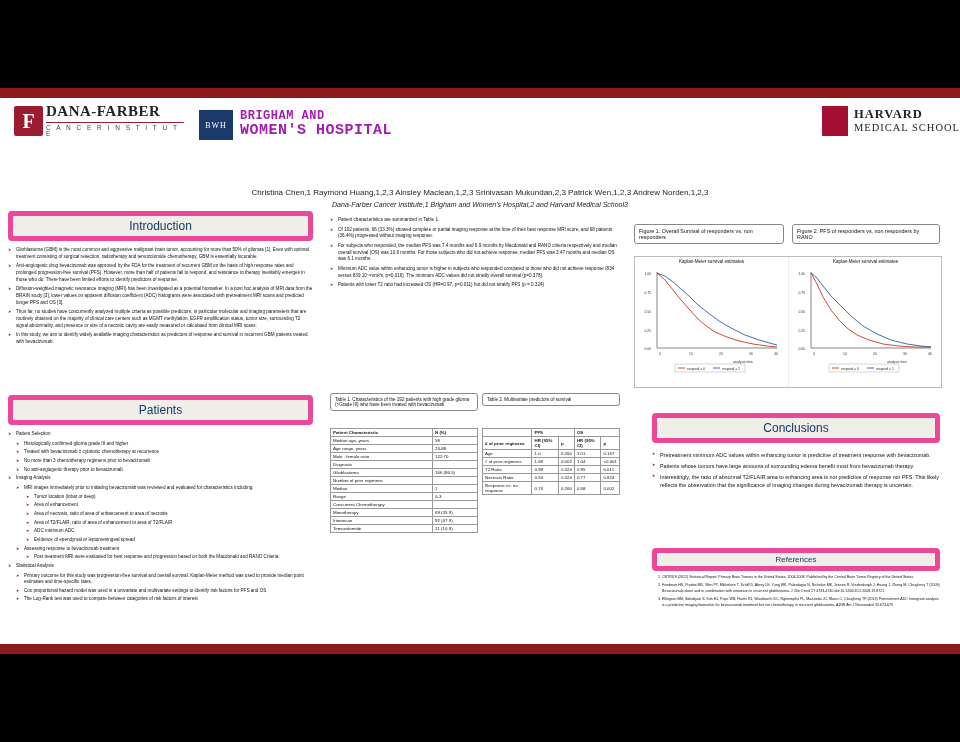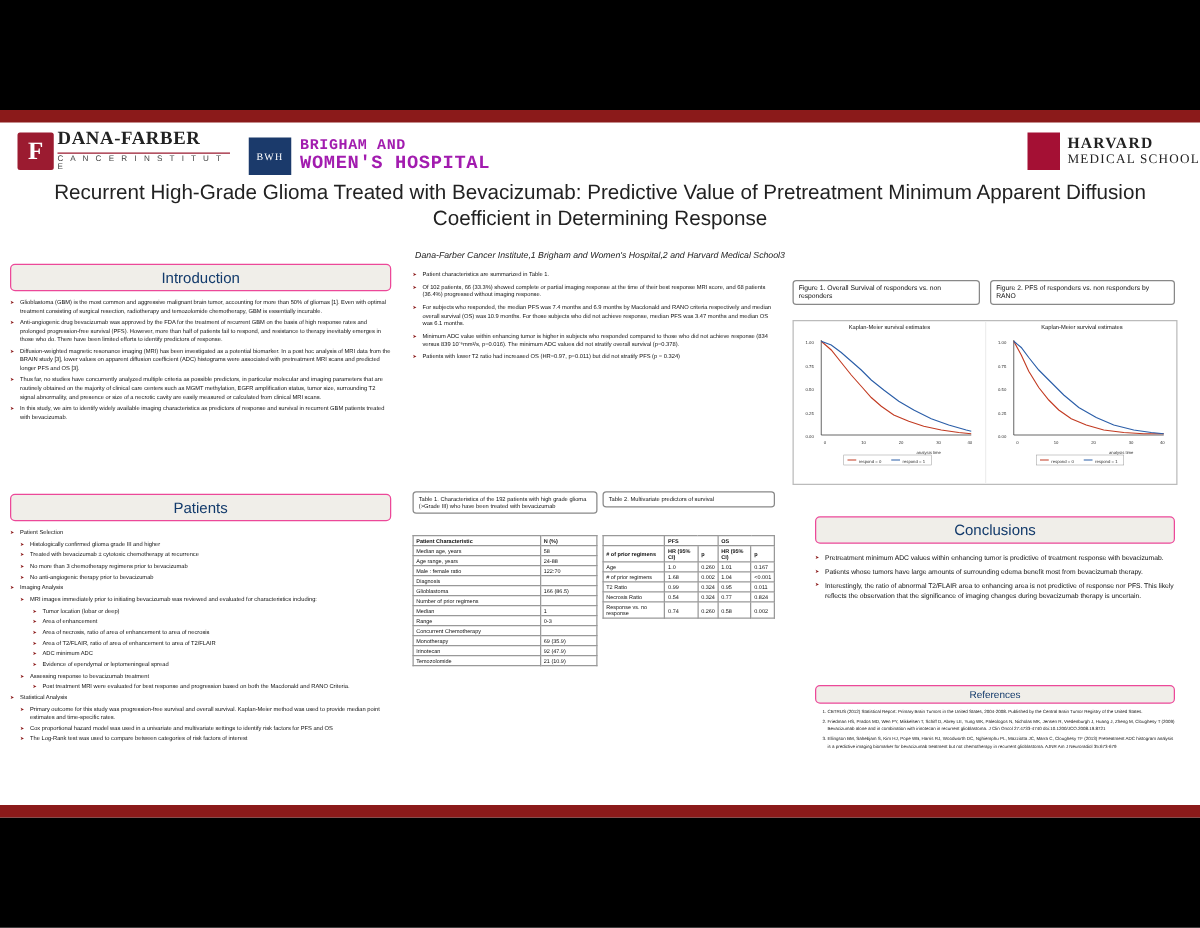--- a/index.html
+++ b/index.html
@@ -22,21 +22,21 @@
   .bwh .t2{font-size:15px;font-weight:bold;letter-spacing:.5px;}
   
   .hms{position:absolute;right:0;top:2px;height:38px;display:flex;align-items:center;}
   .hms .crest{width:26px;height:30px;background:#a41034;color:#fff;font-size:9px;display:flex;align-items:center;justify-content:center;font-family:"Liberation Serif",serif;}
   .hms .txt{margin-left:6px;font-family:"Liberation Serif",serif;color:#222;line-height:1.1;}
   .hms .t1{font-size:12.5px;font-weight:bold;letter-spacing:1px;}
   .hms .t2{font-size:10.5px;letter-spacing:1px;text-align:center;}
   .title{position:absolute;left:20px;top:56px;width:920px;text-align:center;font-size:16.5px;color:#222;line-height:1.25;font-family:"Liberation Sans",sans-serif;}
   .authors{position:absolute;left:20px;top:100px;width:920px;text-align:center;font-size:8px;color:#222;}
   .affil{position:absolute;left:20px;top:113px;width:920px;text-align:center;font-size:7px;color:#222;font-style:italic;}
-  .sec-head{background:#f0eee9;border:1px solid #ec4899;border-radius:4px;text-align:center;font-size:12px;color:#123a6b;padding:3px 0;font-family:"Liberation Sans",sans-serif;}
+  .sec-head{background:#f0eee9;border:5px solid #ec4899;border-radius:4px;text-align:center;font-size:12px;color:#123a6b;padding:3px 0;font-family:"Liberation Sans",sans-serif;}
   .col{position:absolute;}
   .body-txt{font-size:4.6px;color:#111;line-height:1.45;}
   ul.b{list-style:none;margin:0;padding:0;}
   ul.b>li{position:relative;padding-left:8px;margin-bottom:3px;}
   ul.b>li:before{content:"\27A4";position:absolute;left:0;top:0;color:#8b1a1a;font-size:4px;}
   ul.b2{list-style:none;margin:2px 0 2px 0;padding-left:8px;}
   ul.b2>li{position:relative;padding-left:8px;margin-bottom:2px;}
   ul.b2>li:before{content:"\27A4";position:absolute;left:0;top:0;color:#8b1a1a;font-size:4px;}
   .fig-head{border:1px solid #888;border-radius:3px;font-size:5.4px;padding:3px 4px;color:#111;background:#fff;}
   .figbox{border:1px solid #bbb;background:#fff;}
@@ -75,21 +75,21 @@
     </div>
     <div class="hms">
       <div class="crest"></div>
       <div class="txt">
         <div class="t1">HARVARD</div>
         <div class="t2">MEDICAL SCHOOL</div>
       </div>
     </div>
   </div>
 
-  <div class="title">Recurrent High-Grade Glioma Treated with Bevacizumab: Predictive Value of Pretreatment Minimum Apparent Diffusion Coefficient in Determining Response</div>
+  <div class="authors">Christina Chen,1 Raymond Huang,1,2,3 Ainsley Maclean,1,2,3 Srinivasan Mukundan,2,3 Patrick Wen,1,2,3 Andrew Norden,1,2,3</div>
   <div class="affil">Dana-Farber Cancer Institute,1 Brigham and Women's Hospital,2 and Harvard Medical School3</div>
 
   <div class="col" style="left:8px;top:123px;width:305px;">
     <div class="sec-head">Introduction</div>
     <ul class="b body-txt" style="margin-top:6px;">
       <li>Glioblastoma (GBM) is the most common and aggressive malignant brain tumor, accounting for more than 50% of gliomas [1]. Even with optimal treatment consisting of surgical resection, radiotherapy and temozolomide chemotherapy, GBM is essentially incurable.</li>
       <li>Anti-angiogenic drug bevacizumab was approved by the FDA for the treatment of recurrent GBM on the basis of high response rates and prolonged progression-free survival (PFS). However, more than half of patients fail to respond, and resistance to therapy inevitably emerges in those who do. There have been limited efforts to identify predictors of response.</li>
       <li>Diffusion-weighted magnetic resonance imaging (MRI) has been investigated as a potential biomarker. In a post hoc analysis of MRI data from the BRAIN study [3], lower values on apparent diffusion coefficient (ADC) histograms were associated with pretreatment MRI scans and predicted longer PFS and OS [3].</li>
       <li>Thus far, no studies have concurrently analyzed multiple criteria as possible predictors, in particular molecular and imaging parameters that are routinely obtained on the majority of clinical care centers such as MGMT methylation, EGFR amplification status, tumor size, surrounding T2 signal abnormality, and presence or size of a necrotic cavity are easily measured or calculated from clinical MRI scans.</li>
       <li>In this study, we aim to identify widely available imaging characteristics as predictors of response and survival in recurrent GBM patients treated with bevacizumab.</li>

